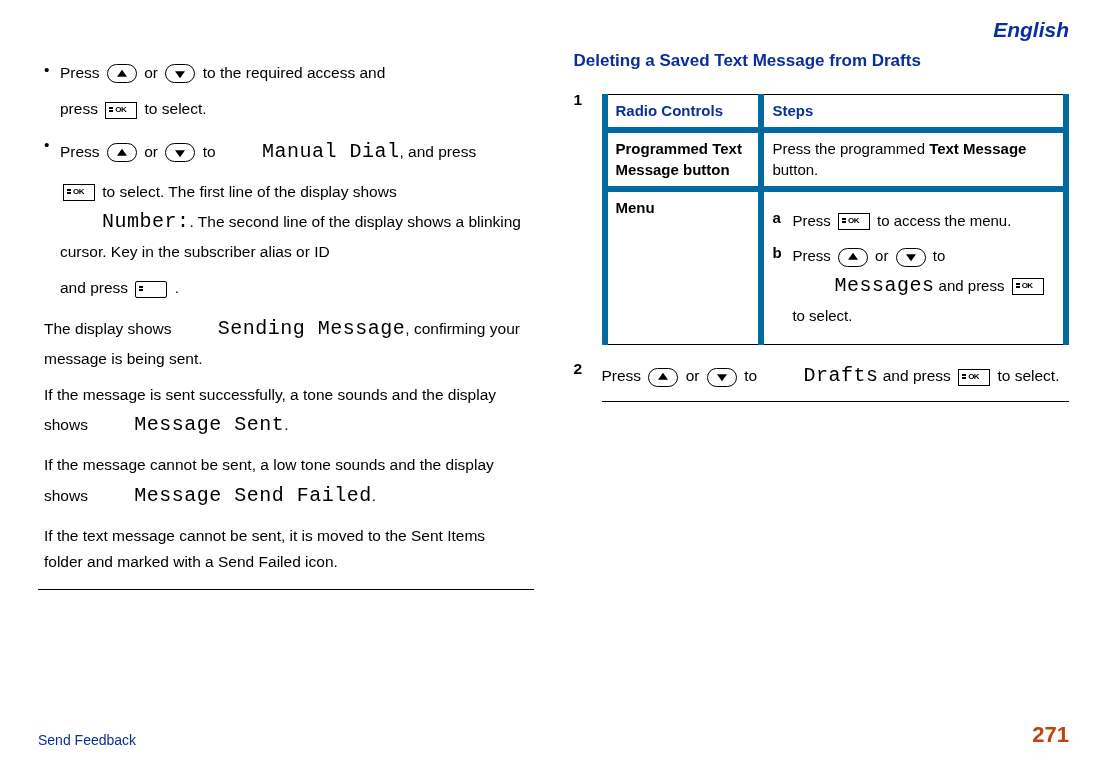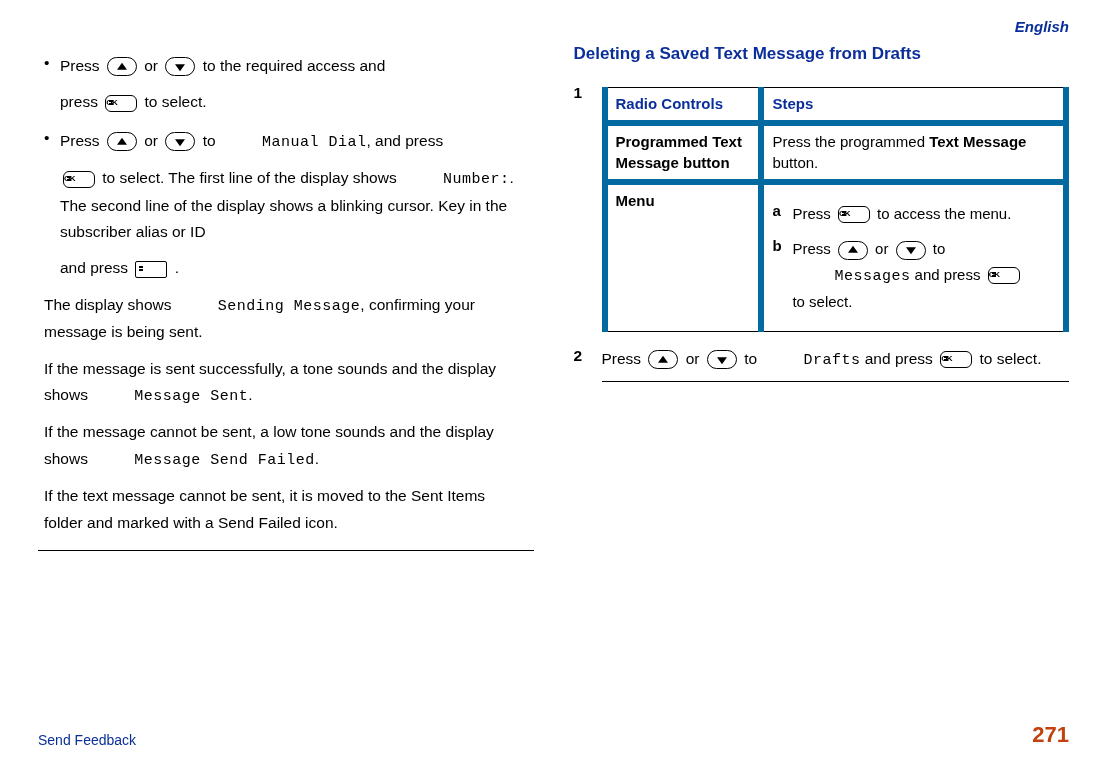--- a/index.html
+++ b/index.html
@@ -1,44 +1,44 @@
 <!DOCTYPE html>
 <html><head>
 <meta charset="utf-8">
 <style>
   * { box-sizing: border-box; margin: 0; padding: 0; }
   html, body { width: 1107px; height: 762px; background: #eceaea; font-family: Arial, Helvetica, sans-serif; }
   .page { background: #fff; margin: 0; padding: 18px 38px 12px 38px; height: 762px; position: relative; }
-  .lang { text-align: right; color: #0b2f9a; font-weight: bold; font-style: italic; font-size: 15px; margin-bottom: 6px; }
+  .lang { text-align: right; color: #0b2f9a; font-weight: bold; font-style: italic; font-size: 21px; margin-bottom: 6px; }
   .columns { display: flex; gap: 40px; }
   .col { flex: 1; font-size: 15.5px; line-height: 1.35; color: #000; }
   .bullet-item { display: flex; margin: 12px 0 4px 6px; }
   .bullet-dot { width: 16px; flex-shrink: 0; }
   .bullet-body { flex: 1; }
   .bullet-body p + p { margin-top: 10px; }
   .para { margin: 10px 6px 0 6px; }
-  .mono { font-family: "Courier New", monospace; font-size: 15px; letter-spacing: 0.5px; padding-left: 42px; }
+  .mono { font-family: "Courier New", monospace; font-size: 20px; letter-spacing: 0.5px; padding-left: 42px; }
   b, .bold { font-weight: bold; }
   .hr-thick { border: none; border-top: 1.5px solid #000; margin: 14px 0 0 0; }
   .section-title { color: #0b2f9a; font-weight: bold; font-size: 17px; line-height: 1.3; margin-bottom: 18px; margin-top: 2px; }
   .num-item { display: flex; margin-top: 6px; }
   .num-item .num { width: 28px; font-weight: bold; flex-shrink: 0; }
   .num-item .body { flex: 1; }
   .num-item .body p { margin-bottom: 6px; }
   table.steps { border-collapse: collapse; width: 100%; margin-top: 4px; }
   table.steps th, table.steps td { border: 6px solid #0369a1; padding: 6px 8px; vertical-align: top; font-size: 15px; text-align: left; }
   table.steps th { color: #0b2f9a; font-weight: bold; border-top: 1.5px solid #000; }
   table.steps tr:last-child td { border-bottom: 1.5px solid #000; }
   .sub-item { display: flex; margin: 10px 0; }
   .sub-item .letter { width: 20px; font-weight: bold; flex-shrink: 0; }
   .sub-item .text { flex: 1; line-height: 1.7; }
   .icon-btn { display: inline-block; vertical-align: middle; width: 30px; height: 19px; border: 1.6px solid #000; border-radius: 10px; position: relative; margin: 0 3px; }
   .icon-up::after { content: ""; position: absolute; left: 50%; top: 50%; transform: translate(-50%, -60%); width: 0; height: 0; border-left: 5px solid transparent; border-right: 5px solid transparent; border-bottom: 7px solid #000; }
   .icon-down::after { content: ""; position: absolute; left: 50%; top: 50%; transform: translate(-50%, -40%); width: 0; height: 0; border-left: 5px solid transparent; border-right: 5px solid transparent; border-top: 7px solid #000; }
-  .icon-ok { display: inline-block; vertical-align: middle; width: 32px; height: 17px; border: 1.6px solid #000; border-radius: 6px; position: relative; font-size: 8px; font-weight: bold; line-height: 14px; letter-spacing: -0.5px; margin: 0 3px; font-family: Arial, sans-serif; }
+  .icon-ok { display: inline-block; vertical-align: middle; width: 32px; height: 17px; border: 1.6px solid #000; border-radius: 0; position: relative; font-size: 8px; font-weight: bold; line-height: 14px; padding-left: 9px; letter-spacing: -0.5px; margin: 0 3px; font-family: Arial, sans-serif; }
   .icon-ok::before { content: ""; position: absolute; left: 3px; top: 4px; width: 4px; height: 2px; background: #000; box-shadow: 0 3px 0 #000; }
   .icon-plain { display: inline-block; vertical-align: middle; width: 32px; height: 17px; border: 1.6px solid #000; border-radius: 2px; position: relative; margin: 0 3px; }
   .icon-plain::before { content: ""; position: absolute; left: 3px; top: 4px; width: 4px; height: 2px; background: #000; box-shadow: 0 3px 0 #000; }
   .footer { position: absolute; bottom: 14px; left: 38px; right: 38px; display: flex; justify-content: space-between; align-items: flex-end; }
   .send-feedback { color: #0b2f9a; font-size: 14px; }
   .page-num { color: #c2410c; font-weight: bold; font-size: 22px; }
   p { line-height: 1.7; }
 </style>
 </head>
 <body>

